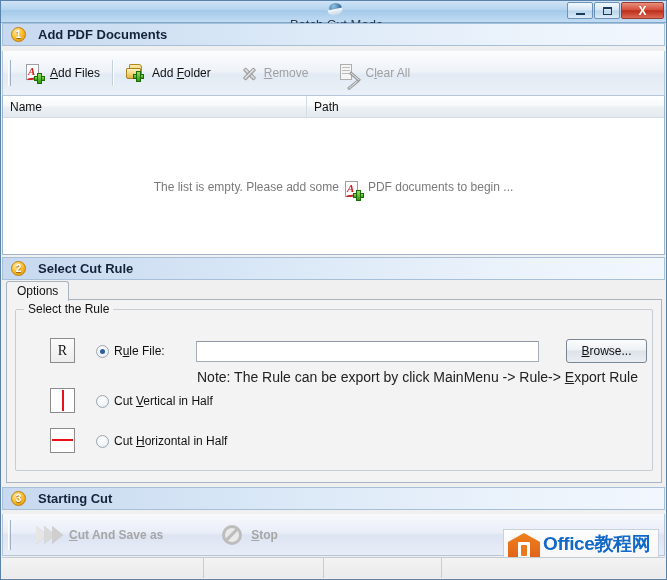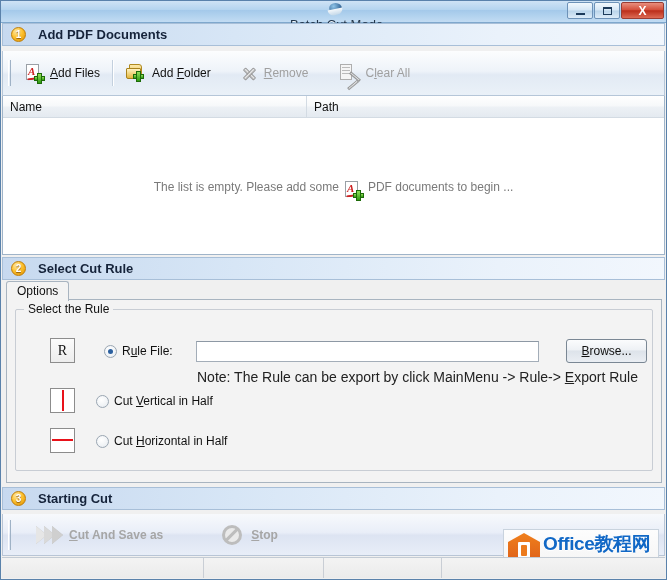--- a/index.html
+++ b/index.html
@@ -672,21 +672,21 @@
 
   <div class="tabpage" style="position:absolute;left:5px;top:299px;width:656px;height:183px;">
 
     <div class="groupbox" style="left:8px;top:9px;width:638px;height:162px;">
       <span class="gb-title">Select the Rule</span>
 
       <div class="swatch rule" style="left:34px;top:28px;">
         <span>R</span>
       </div>
 
-      <div class="radio-row" style="left:88px;top:34px;">
+      <div class="radio-row" style="left:80px;top:34px;">
         <span class="radio checked"></span>
         <span>R<u>u</u>le File:</span>
       </div>
 
       <input class="textbox" type="text" style="left: 180px; top: 31px; width: 343px; height: 21px; line-height: 19px;" value="" placeholder="">
 
       <div class="pushbtn" style="left:550px;top:29px;width:81px;height:24px;">
         <span><u>B</u>rowse...</span>
       </div>
 

